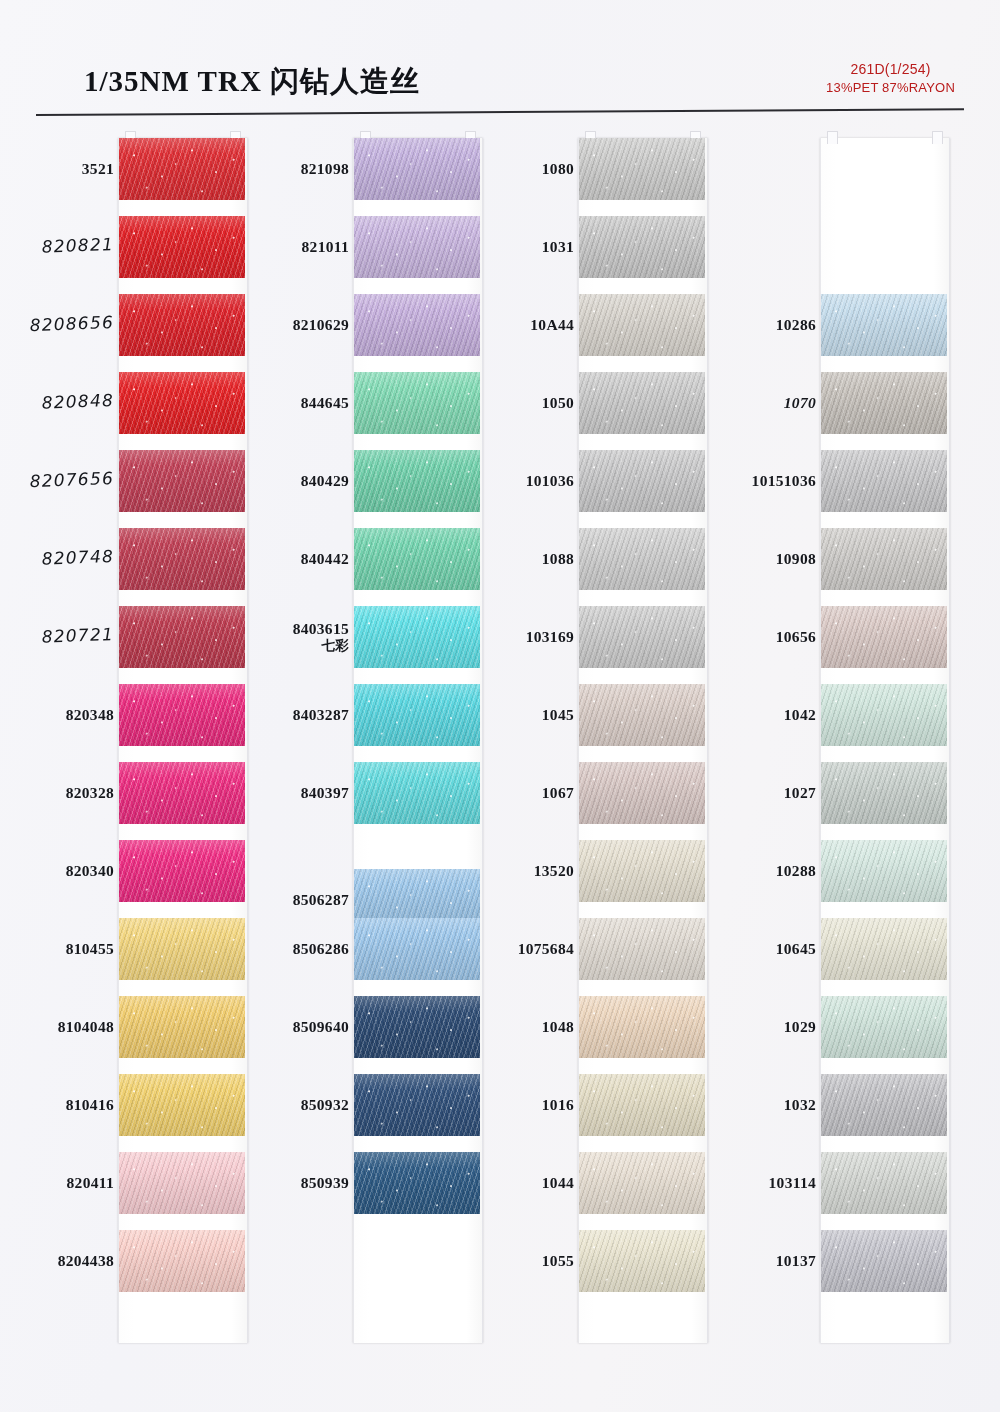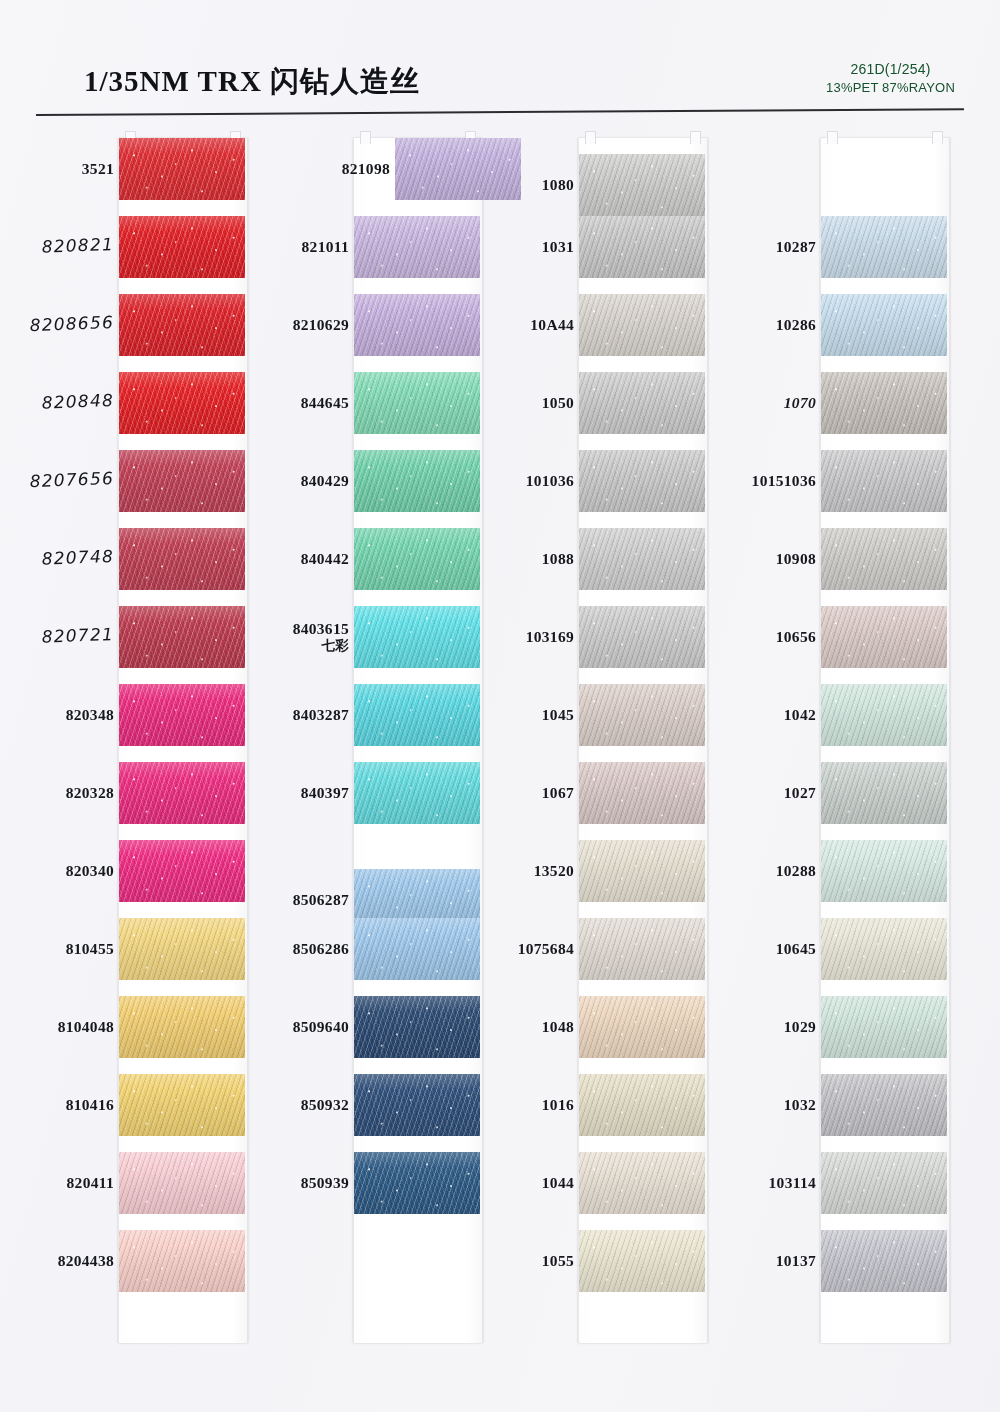--- a/index.html
+++ b/index.html
@@ -34,21 +34,21 @@
     letter-spacing: 1px;
     color: #111318;
     white-space: nowrap;
   }
   .spec {
     position: absolute;
     right: 45px;
     top: 34px;
     text-align: center;
     font-family: "Liberation Sans", sans-serif;
-    color: #14532d;
+    color: #b91c1c;
     line-height: 1.35;
   }
   .spec-line1 { font-size: 14px; letter-spacing: 0.2px; }
   .spec-line2 { font-size: 13px; letter-spacing: 0.2px; }
 
   .rule {
     position: absolute;
     left: 36px;
     top: 88px;
     width: 928px;
@@ -355,21 +355,21 @@
           </div>
         </div>
       </div>
     </div>
     <div class="column col-1">
       <div class="card-strip">
         <div class="tab left"></div>
         <div class="tab right"></div>
       </div>
       <div class="swatches">
-        <div class="row" style="top: 0px; margin-left: 41px;">
+        <div class="row" style="top: 0px;">
           <div class="label">821098</div>
           <div class="swatch" style="background: rgb(194, 176, 221);">
             <div class="thread"></div>
             <div class="sheen"></div>
             <div class="sparkle"></div>
           </div>
         </div>
         <div class="row" style="top: 78px;">
           <div class="label">821011</div>
           <div class="swatch" style="background: rgb(199, 180, 222);">
@@ -475,21 +475,21 @@
           </div>
         </div>
       </div>
     </div>
     <div class="column col-2">
       <div class="card-strip">
         <div class="tab left"></div>
         <div class="tab right"></div>
       </div>
       <div class="swatches">
-        <div class="row" style="top: 16px;">
+        <div class="row" style="top: 0px;">
           <div class="label">1080</div>
           <div class="swatch" style="background: rgb(203, 203, 202);">
             <div class="thread"></div>
             <div class="sheen"></div>
             <div class="sparkle"></div>
           </div>
         </div>
         <div class="row" style="top: 78px;">
           <div class="label">1031</div>
           <div class="swatch" style="background: rgb(198, 198, 198);">
@@ -603,28 +603,20 @@
           </div>
         </div>
       </div>
     </div>
     <div class="column col-3">
       <div class="card-strip">
         <div class="tab left"></div>
         <div class="tab right"></div>
       </div>
       <div class="swatches">
-        <div class="row" style="top: 78px;">
-          <div class="label">10287</div>
-          <div class="swatch" style="background: rgb(200, 219, 233);">
-            <div class="thread"></div>
-            <div class="sheen"></div>
-            <div class="sparkle"></div>
-          </div>
-        </div>
         <div class="row" style="top: 156px;">
           <div class="label">10286</div>
           <div class="swatch" style="background: rgb(195, 219, 235);">
             <div class="thread"></div>
             <div class="sheen"></div>
             <div class="sparkle"></div>
           </div>
         </div>
         <div class="row" style="top: 234px; font-style: italic;">
           <div class="label">1070</div>

